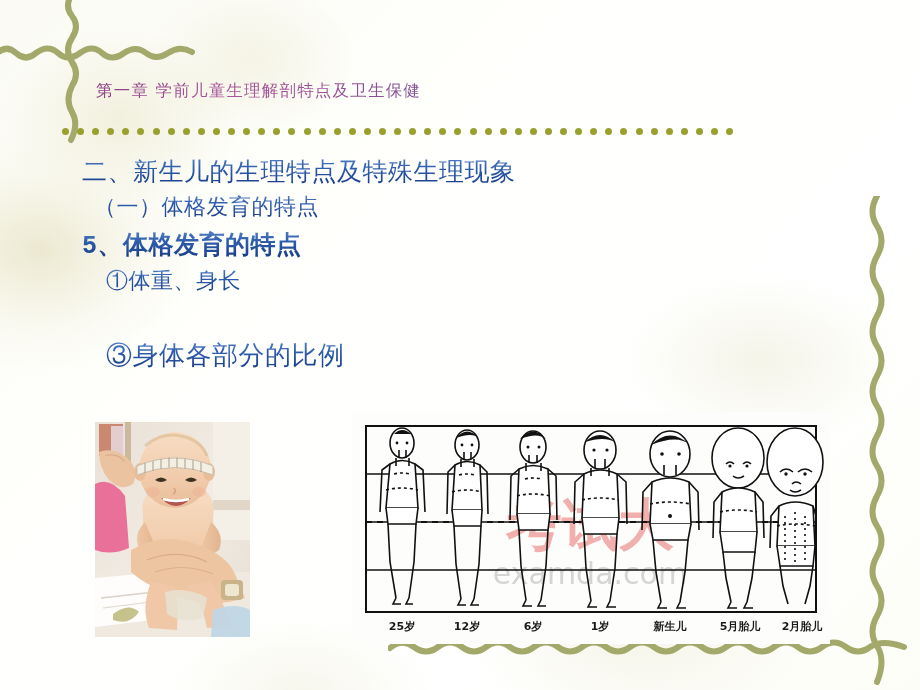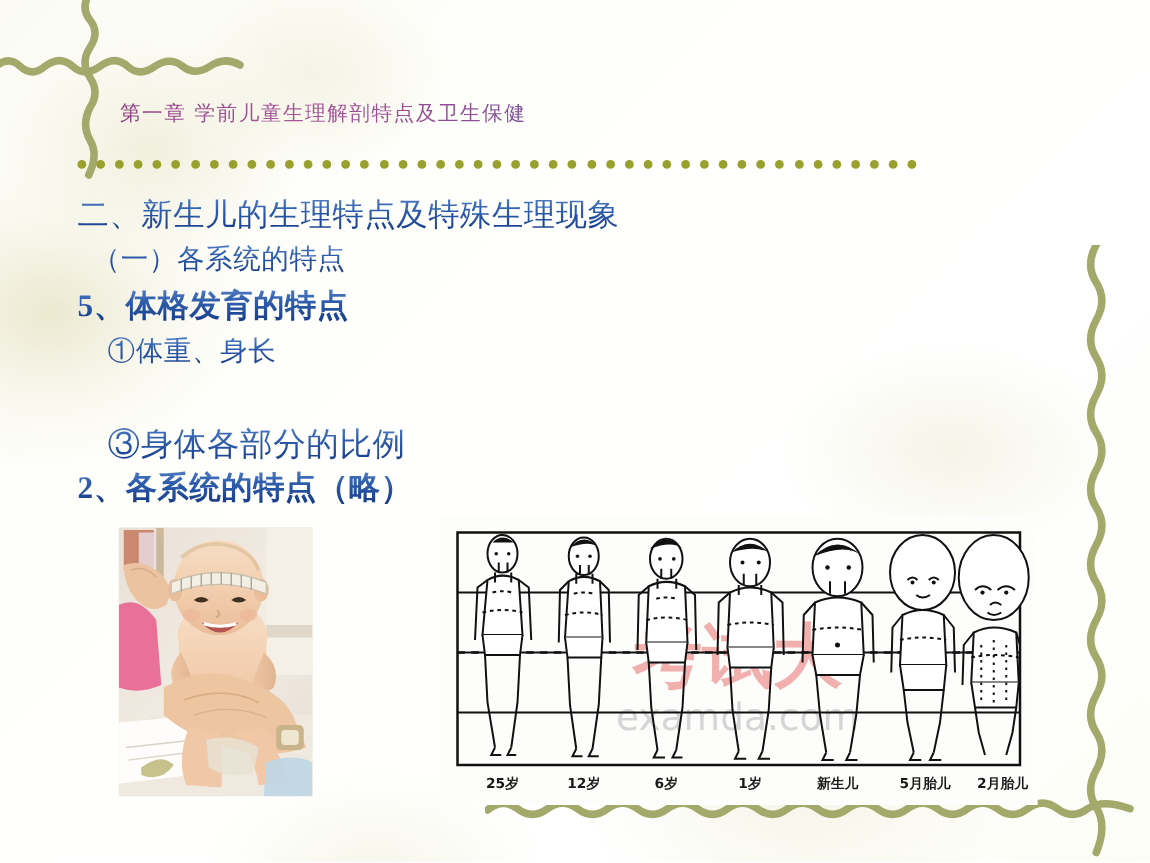--- a/index.html
+++ b/index.html
@@ -45,24 +45,24 @@
     display:flex;align-items:center;
   }
   #dot-divider .dot{
     width:7px;height:7px;border-radius:50%;
     background:#9aa02e;margin-right:8.1px;flex:none;
   }
 
   
   .line{
     position:absolute;white-space:nowrap;
-    font-family:Liberation Serif, serif;
+    font-family:Liberation Mono, monospace;
     color:#2a56a8;
     background:linear-gradient(180deg,#5f86c9 0%,#2f5fae 38%,#1d4593 78%,#16326f 100%);
-    -webkit-background-clip:text;background-clip:text;
+    -webkit-background-clip:text;background-clip:text;margin-left:20px;
     -webkit-text-fill-color:transparent;
   }
   #line-l1{left:62px;top:155px;font-size:25px;letter-spacing:.5px;}
   #line-l2{left:74px;top:192px;font-size:22px;letter-spacing:.5px;}
   #line-l3{left:62px;top:228px;font-size:25px;font-weight:bold;letter-spacing:.5px;}
   #line-l4{left:86px;top:266px;font-size:22px;letter-spacing:.5px;}
   #line-l5{left:86px;top:302px;font-size:22px;letter-spacing:.5px;}
   #line-l6{left:86px;top:338px;font-size:26px;letter-spacing:.5px;}
   #line-l7{left:62px;top:373px;font-size:25px;font-weight:bold;letter-spacing:.5px;}
 
@@ -158,25 +158,24 @@
       <span class="dot" style="background: rgb(154, 160, 46);"></span>
       <span class="dot" style="background: rgb(154, 160, 46);"></span>
       <span class="dot" style="background: rgb(154, 160, 46);"></span>
       <span class="dot" style="background: rgb(154, 160, 46);"></span>
       <span class="dot" style="background: rgb(154, 160, 46);"></span>
       <span class="dot" style="background: rgb(154, 160, 46);"></span>
       <span class="dot" style="background: rgb(154, 160, 46);"></span>
     </div>
 
   <div class="line" id="line-l1">二、新生儿的生理特点及特殊生理现象</div>
-  <div class="line" id="line-l2">（一）各系统的特点</div>
+  <div class="line" id="line-l2">（一）体格发育的特点</div>
   <div class="line" id="line-l3">5、体格发育的特点</div>
   <div class="line" id="line-l4">①体重、身长</div>
   <div class="line" id="line-l6">③身体各部分的比例</div>
-  <div class="line" id="line-l7">2、各系统的特点（略）</div>
 
   <div id="baby-photo">
     <svg viewBox="0 0 155 215" width="155" height="215">
       <defs>
         <linearGradient id="roomBg" x1="0" y1="0" x2="1" y2="1">
           <stop offset="0%" stop-color="#e9e0d6"></stop>
           <stop offset="55%" stop-color="#f2ece4"></stop>
           <stop offset="100%" stop-color="#e6ddd2"></stop>
         </linearGradient>
         <linearGradient id="skin" x1="0" y1="0" x2="0" y2="1">

